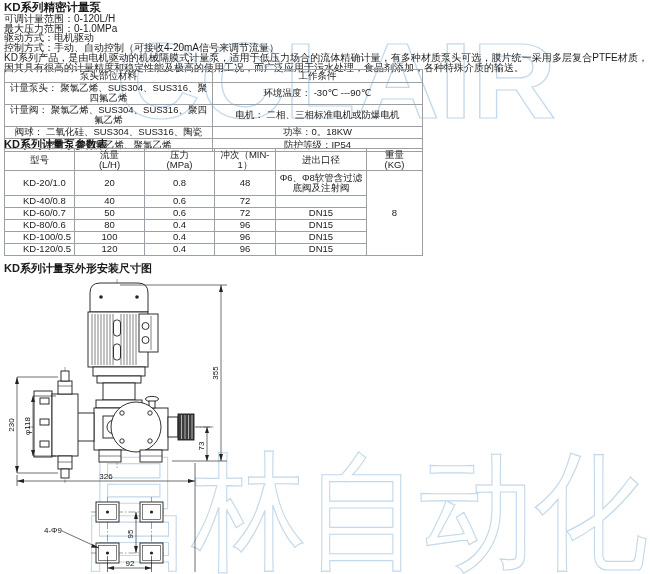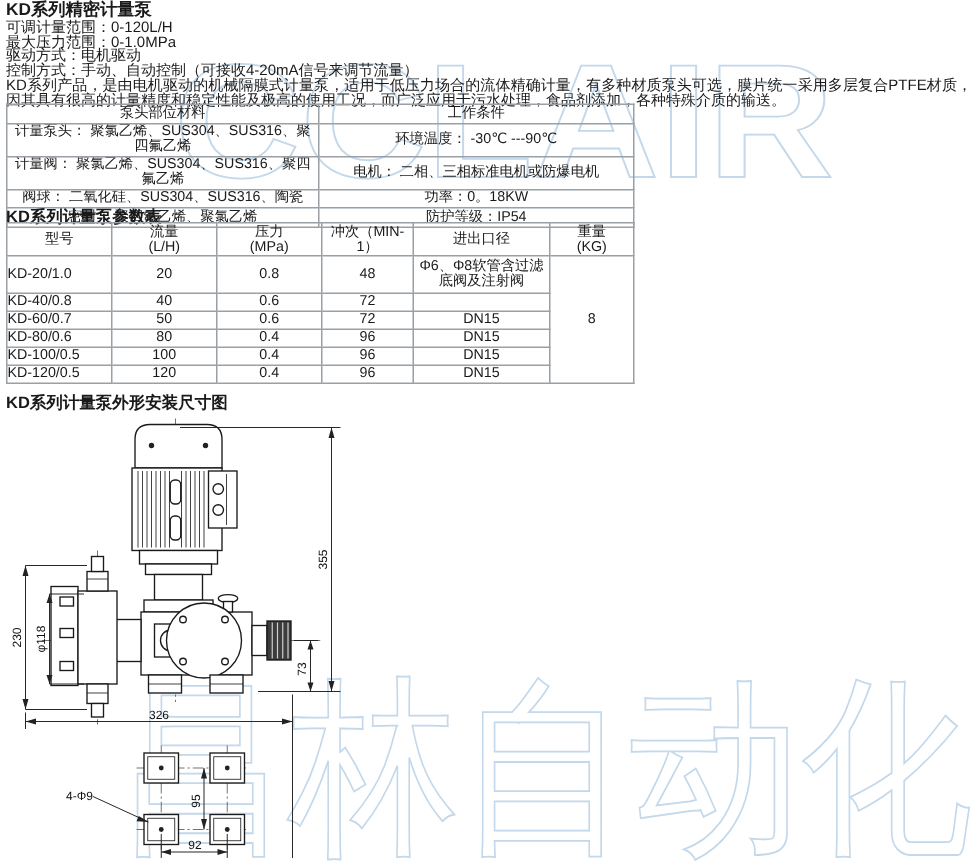--- a/index.html
+++ b/index.html
@@ -24,21 +24,21 @@
   .tbl1 { position:absolute; left:4px; top:69px; width:418px; }
   .tbl1 td { height:12.5px; }
   .tbl1 .c-left  { width:208px; }
   .tbl1 .c-right { width:210px; }
 
   .sec2-title { position:absolute; left:4px; top:137px; font-size:11px; font-weight:bold; }
   .tbl2 { position:absolute; left:4px; top:148px; width:418px; }
   .tbl2 th { height:22px; white-space:pre-line; line-height:10px; }
   .tbl2 .r-tall td { height:25px; }
   .tbl2 .r-std  td { height:12px; }
-  .tbl2 .model-cell { text-align:left; padding-left:0; }
+  .tbl2 .model-cell { text-align:left; padding-left:18px; }
 
   .sec3-title { position:absolute; left:4px; top:261px; font-size:11px; font-weight:bold; }
 
   .drawing { position:absolute; left:0; top:274px; width:650px; height:300px; }
 
   .brand { position:absolute; right:10px; top:539px; font-size:20px; letter-spacing:0.2px;
            color:#0b0b0b; font-weight:500;margin-top:40px; }
   .fillw{ stroke:#1a1a1a; stroke-width:0.9; fill:#ffffff; }
   .thin { stroke:#1a1a1a; stroke-width:0.55; fill:none; }
   .cl   { stroke:#555; stroke-width:0.55; fill:none; stroke-dasharray:7 2 1.5 2; }

